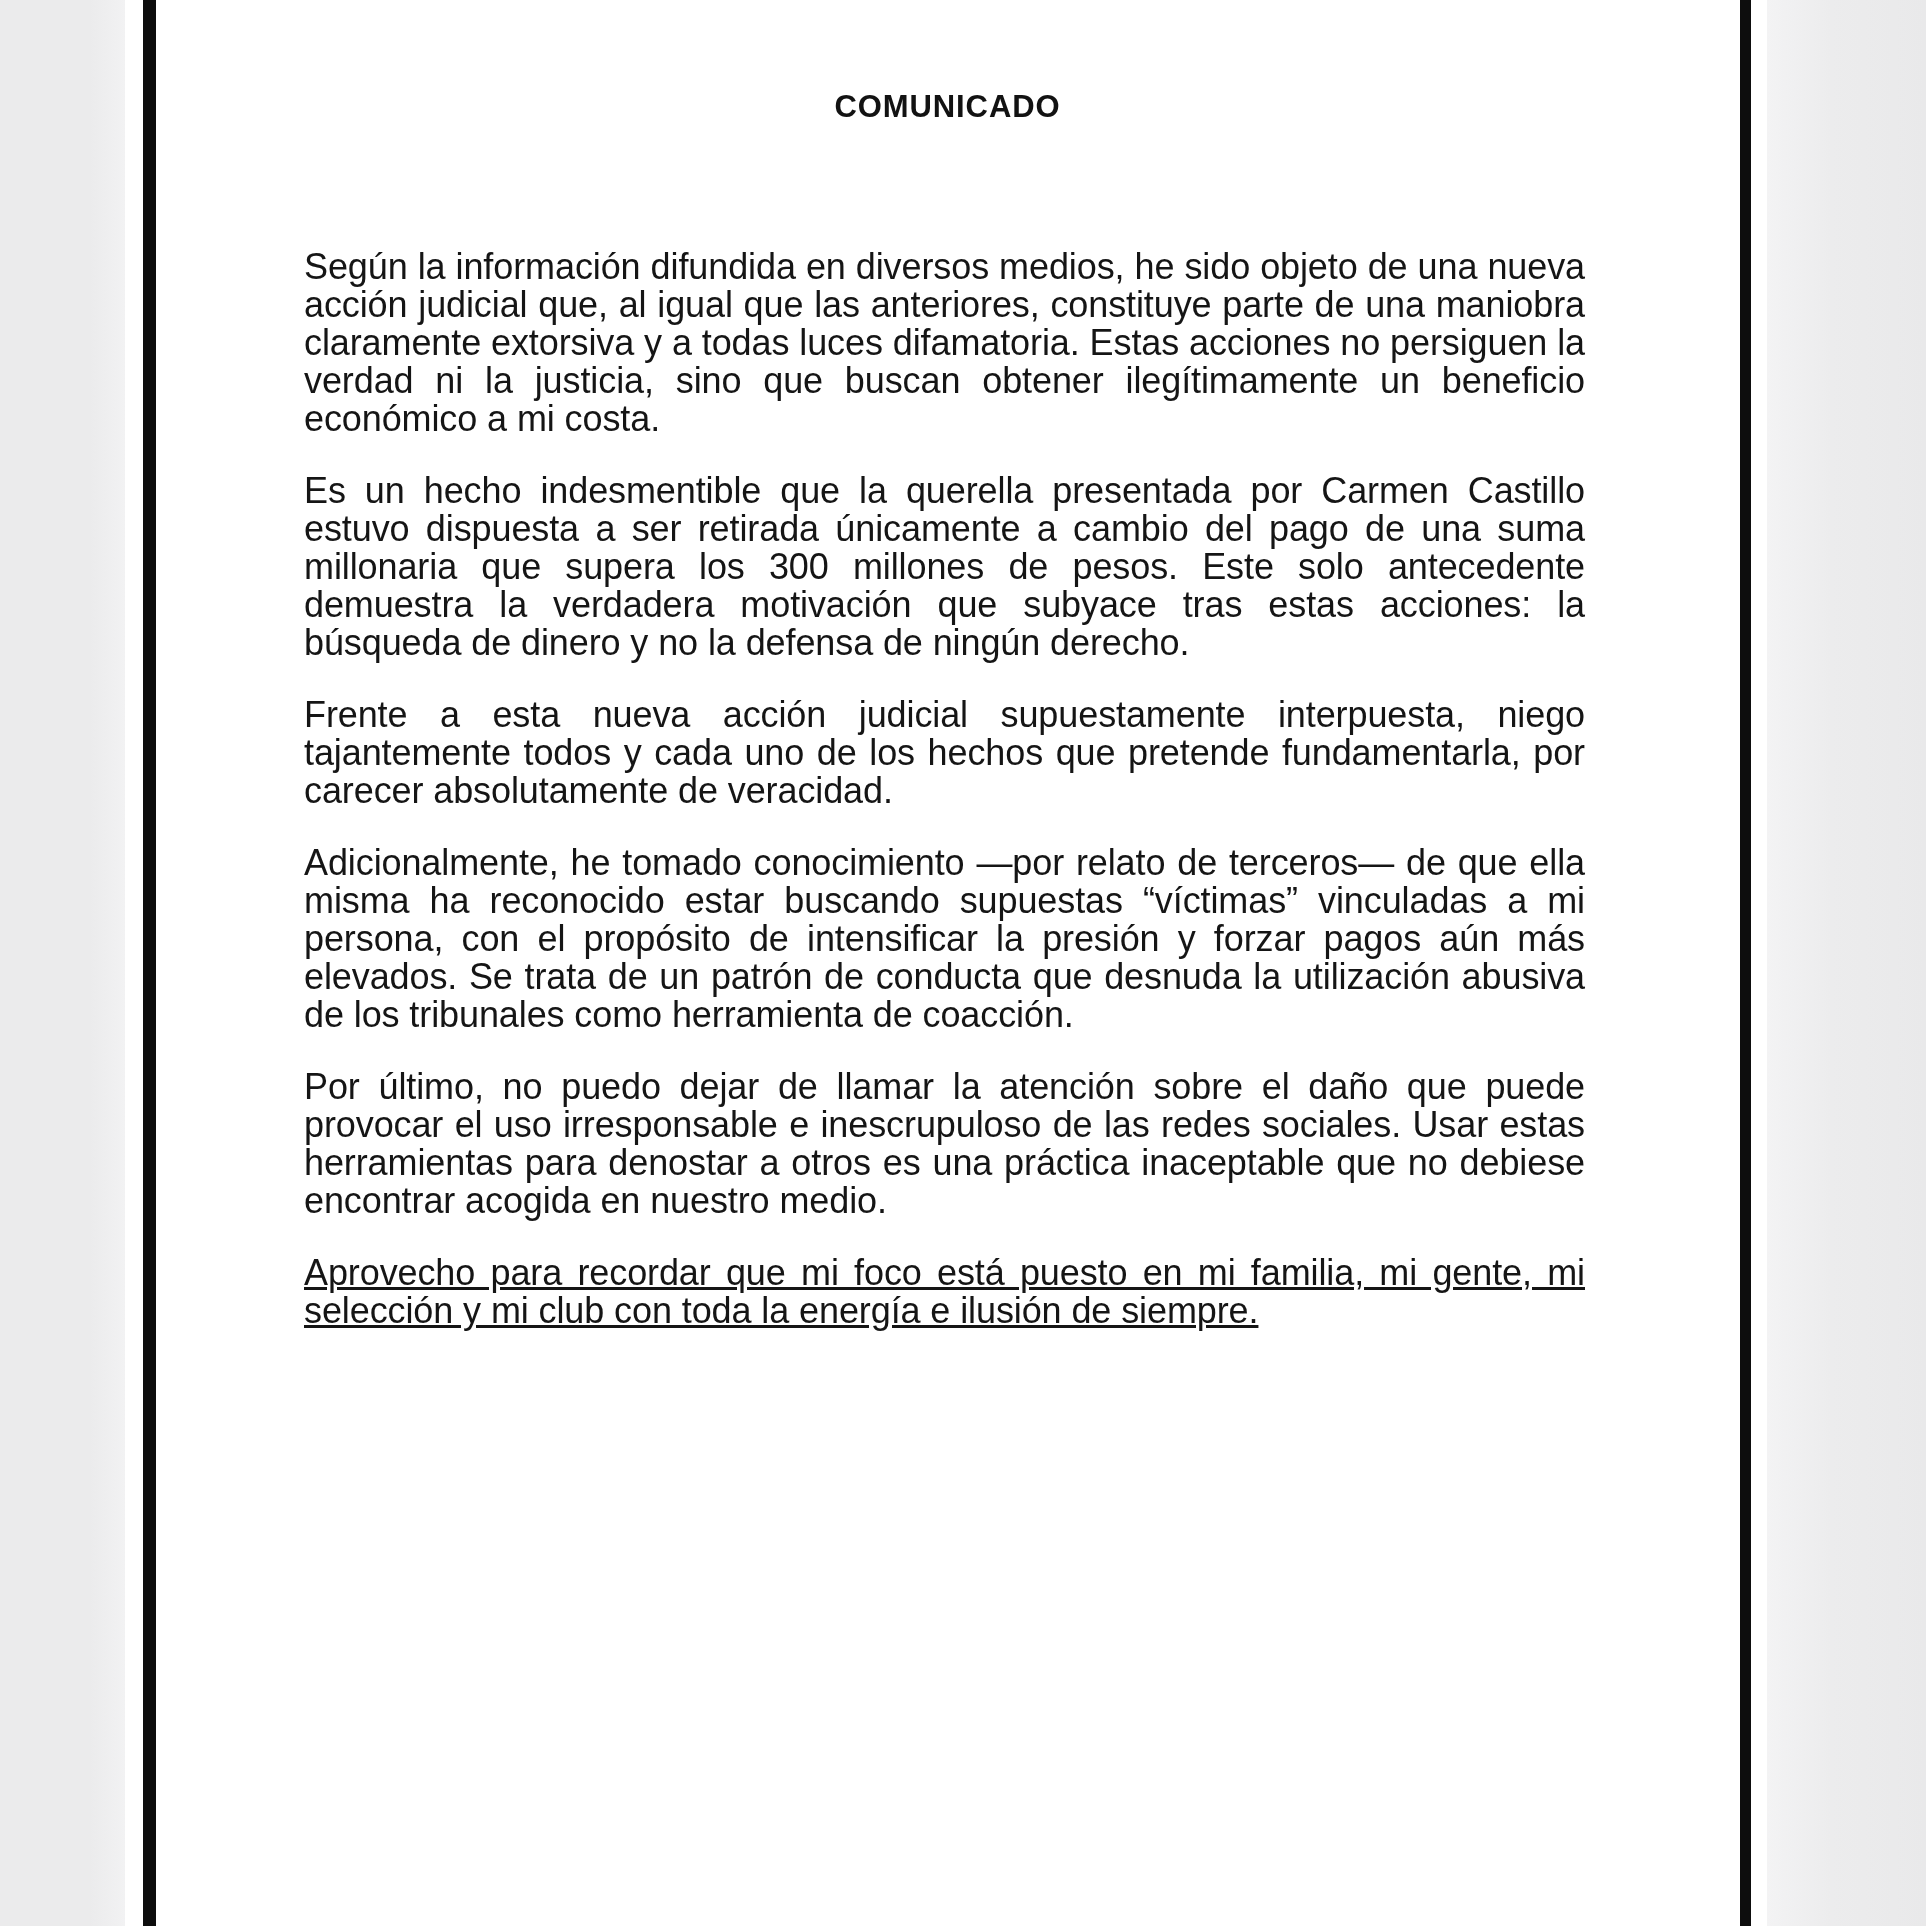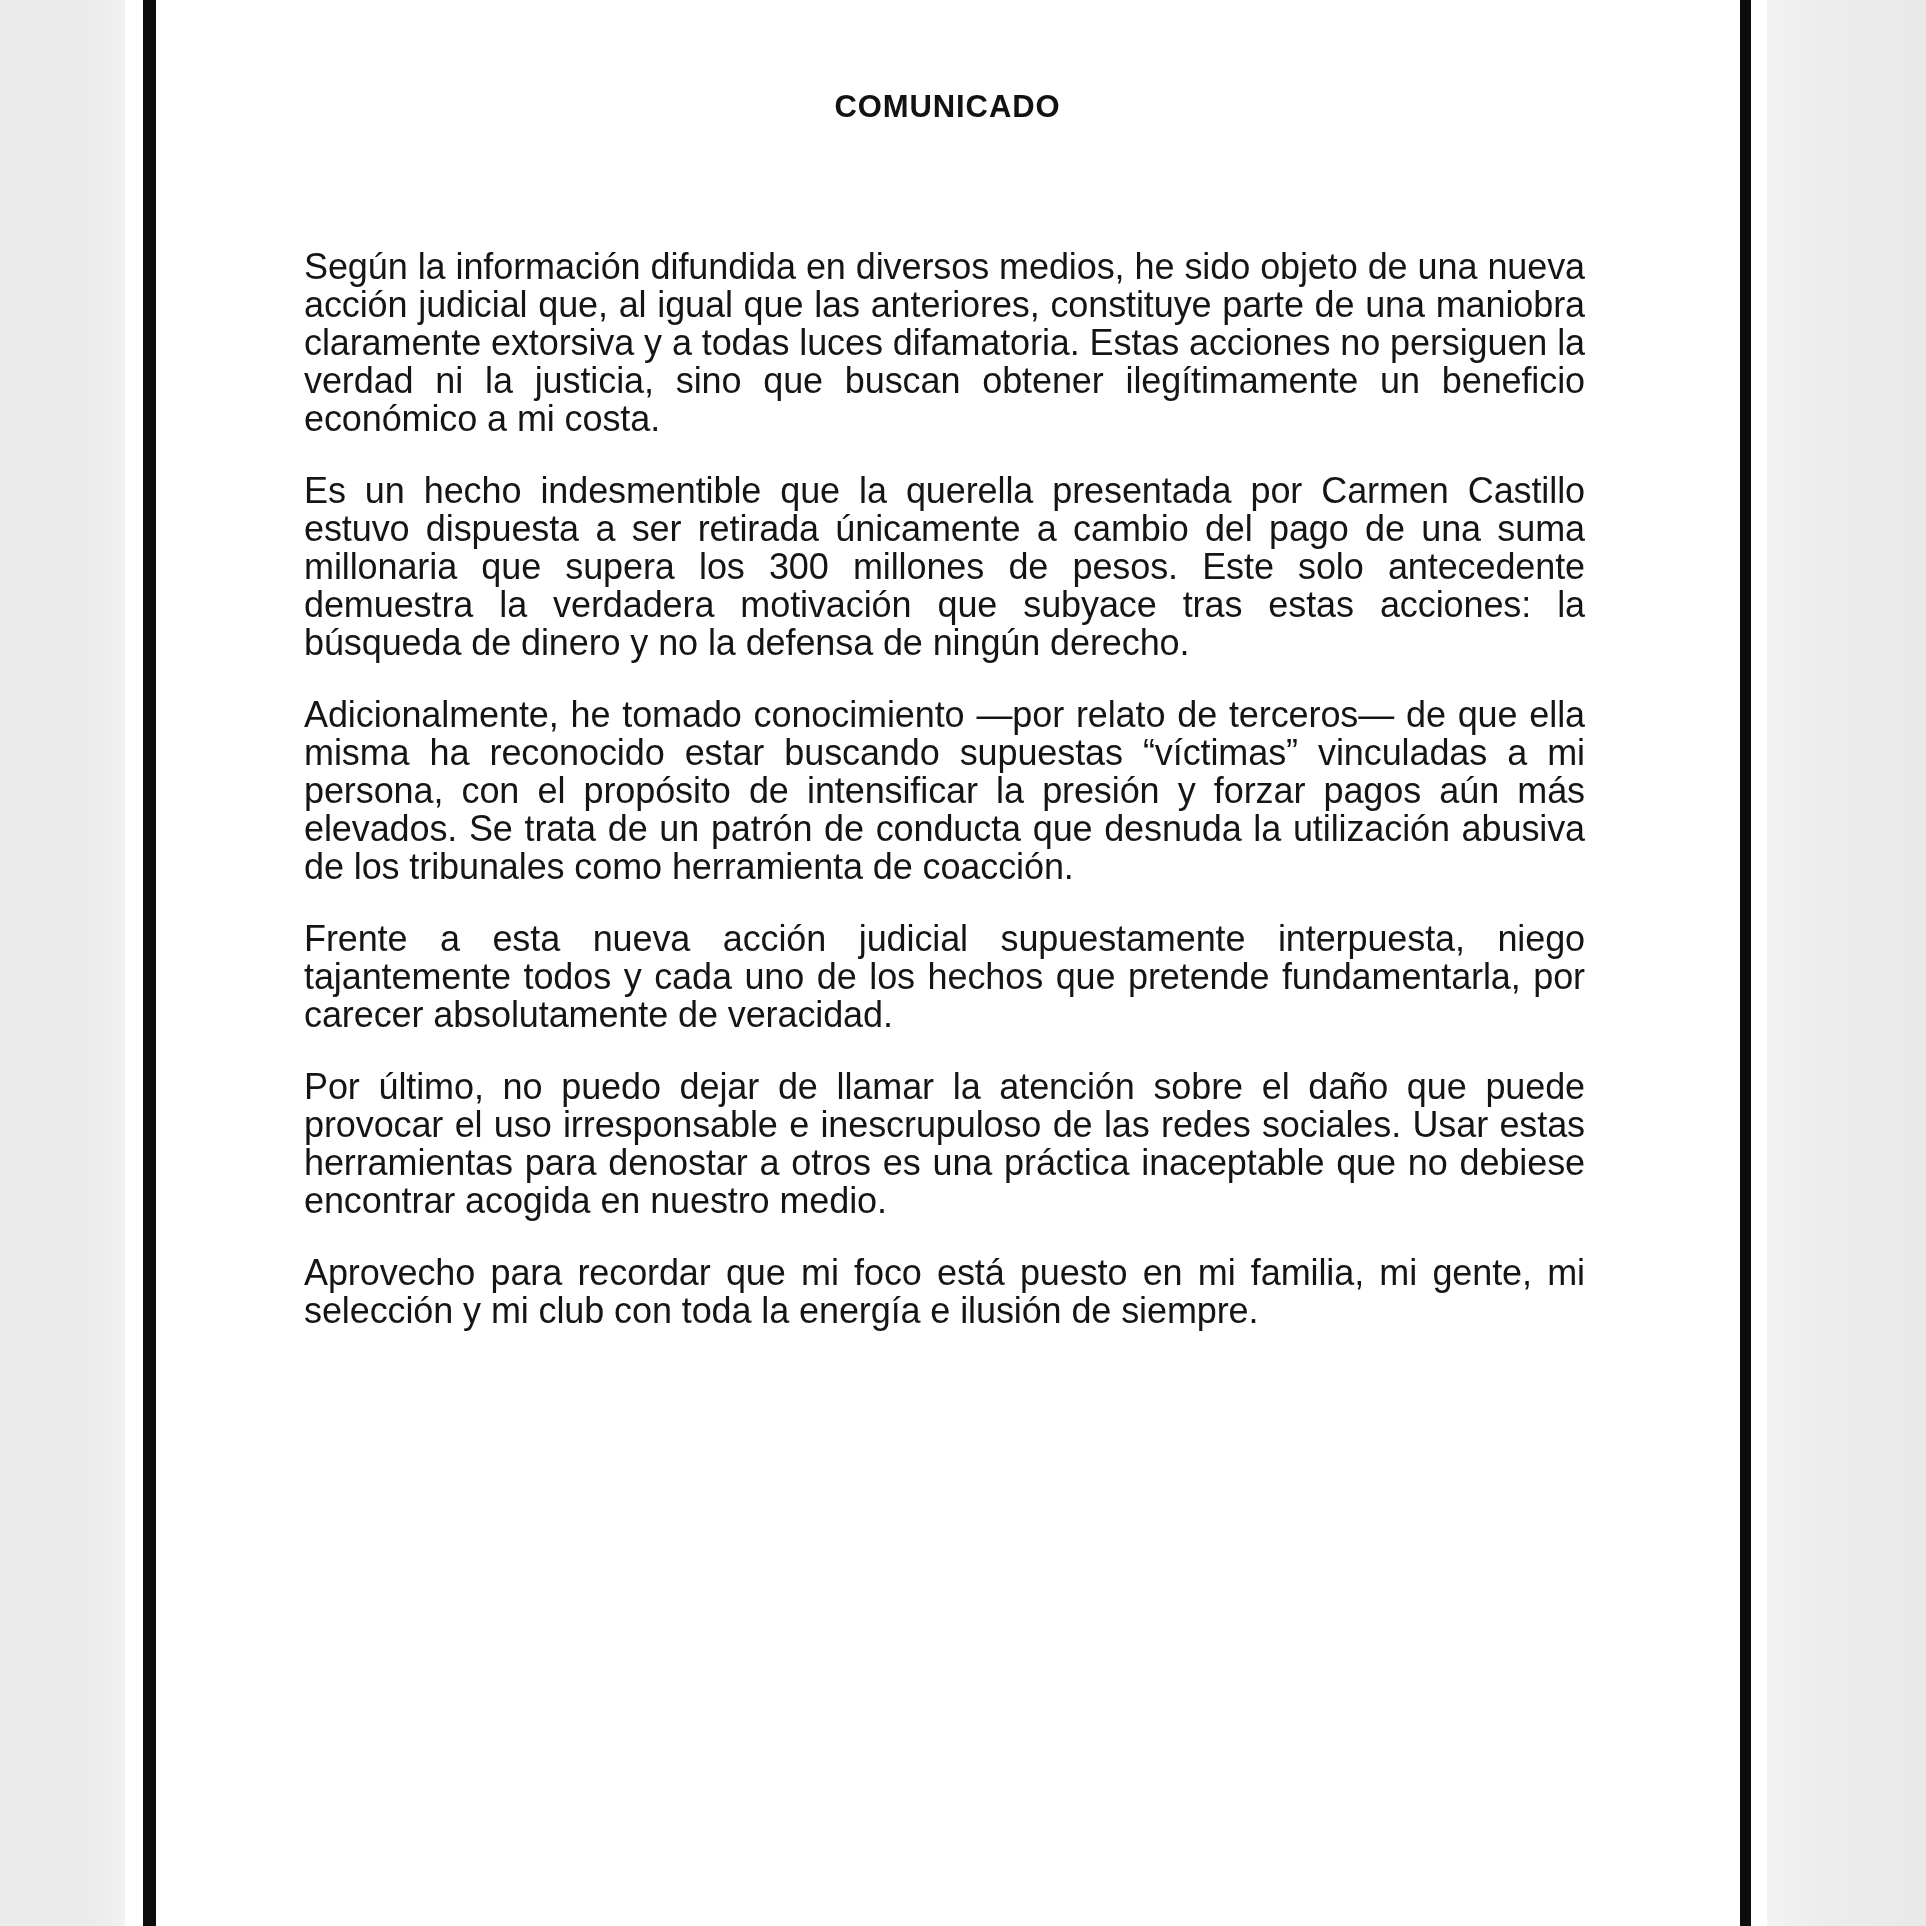--- a/index.html
+++ b/index.html
@@ -100,21 +100,21 @@
     font-size: 36px;
     line-height: 38px;
     color: #151515;
     text-align: justify;
     text-justify: inter-word;
     margin: 0 0 34px 0;
     letter-spacing: -0.1px;
     
     transform-origin: left top;
   }
-  .para:last-of-type { margin-bottom: 0; }
+  .para:last-of-type { margin-bottom: 0; text-decoration: underline; }
 
   .signature {
     position: absolute;
     top: 1816px;
     left: 0;
     width: 100%;
     text-align: center;
     font-family: "Liberation Sans", sans-serif;
     font-weight: bold;
     font-size: 29.5px;
@@ -130,22 +130,22 @@
   <div class="rail-pad rail-pad--left"></div>
   <div class="rail rail--left"></div>
 
   <div class="page">
 
     <div class="doc-title">COMUNICADO</div>
 
     <div class="body-block">
       <p class="para">Según la información difundida en diversos medios, he sido objeto de una nueva acción judicial que, al igual que las anteriores, constituye parte de una maniobra claramente extorsiva y a todas luces difamatoria. Estas acciones no persiguen la verdad ni la justicia, sino que buscan obtener ilegítimamente un beneficio económico a mi costa.</p>
       <p class="para">Es un hecho indesmentible que la querella presentada por Carmen Castillo estuvo dispuesta a ser retirada únicamente a cambio del pago de una suma millonaria que supera los 300 millones de pesos. Este solo antecedente demuestra la verdadera motivación que subyace tras estas acciones: la búsqueda de dinero y no la defensa de ningún derecho.</p>
+      <p class="para">Frente a esta nueva acción judicial supuestamente interpuesta, niego tajantemente todos y cada uno de los hechos que pretende fundamentarla, por carecer absolutamente de veracidad.</p>
       <p class="para">Adicionalmente, he tomado conocimiento —por relato de terceros— de que ella misma ha reconocido estar buscando supuestas “víctimas” vinculadas a mi persona, con el propósito de intensificar la presión y forzar pagos aún más elevados. Se trata de un patrón de conducta que desnuda la utilización abusiva de los tribunales como herramienta de coacción.</p>
-      <p class="para">Frente a esta nueva acción judicial supuestamente interpuesta, niego tajantemente todos y cada uno de los hechos que pretende fundamentarla, por carecer absolutamente de veracidad.</p>
       <p class="para">Por último, no puedo dejar de llamar la atención sobre el daño que puede provocar el uso irresponsable e inescrupuloso de las redes sociales. Usar estas herramientas para denostar a otros es una práctica inaceptable que no debiese encontrar acogida en nuestro medio.</p>
       <p class="para">Aprovecho para recordar que mi foco está puesto en mi familia, mi gente, mi selección y mi club con toda la energía e ilusión de siempre.</p>
     </div>
 
 
   </div>
 
   <div class="rail rail--right"></div>
   <div class="rail-pad rail-pad--right"></div>
   <div class="gutter gutter--right"></div>

